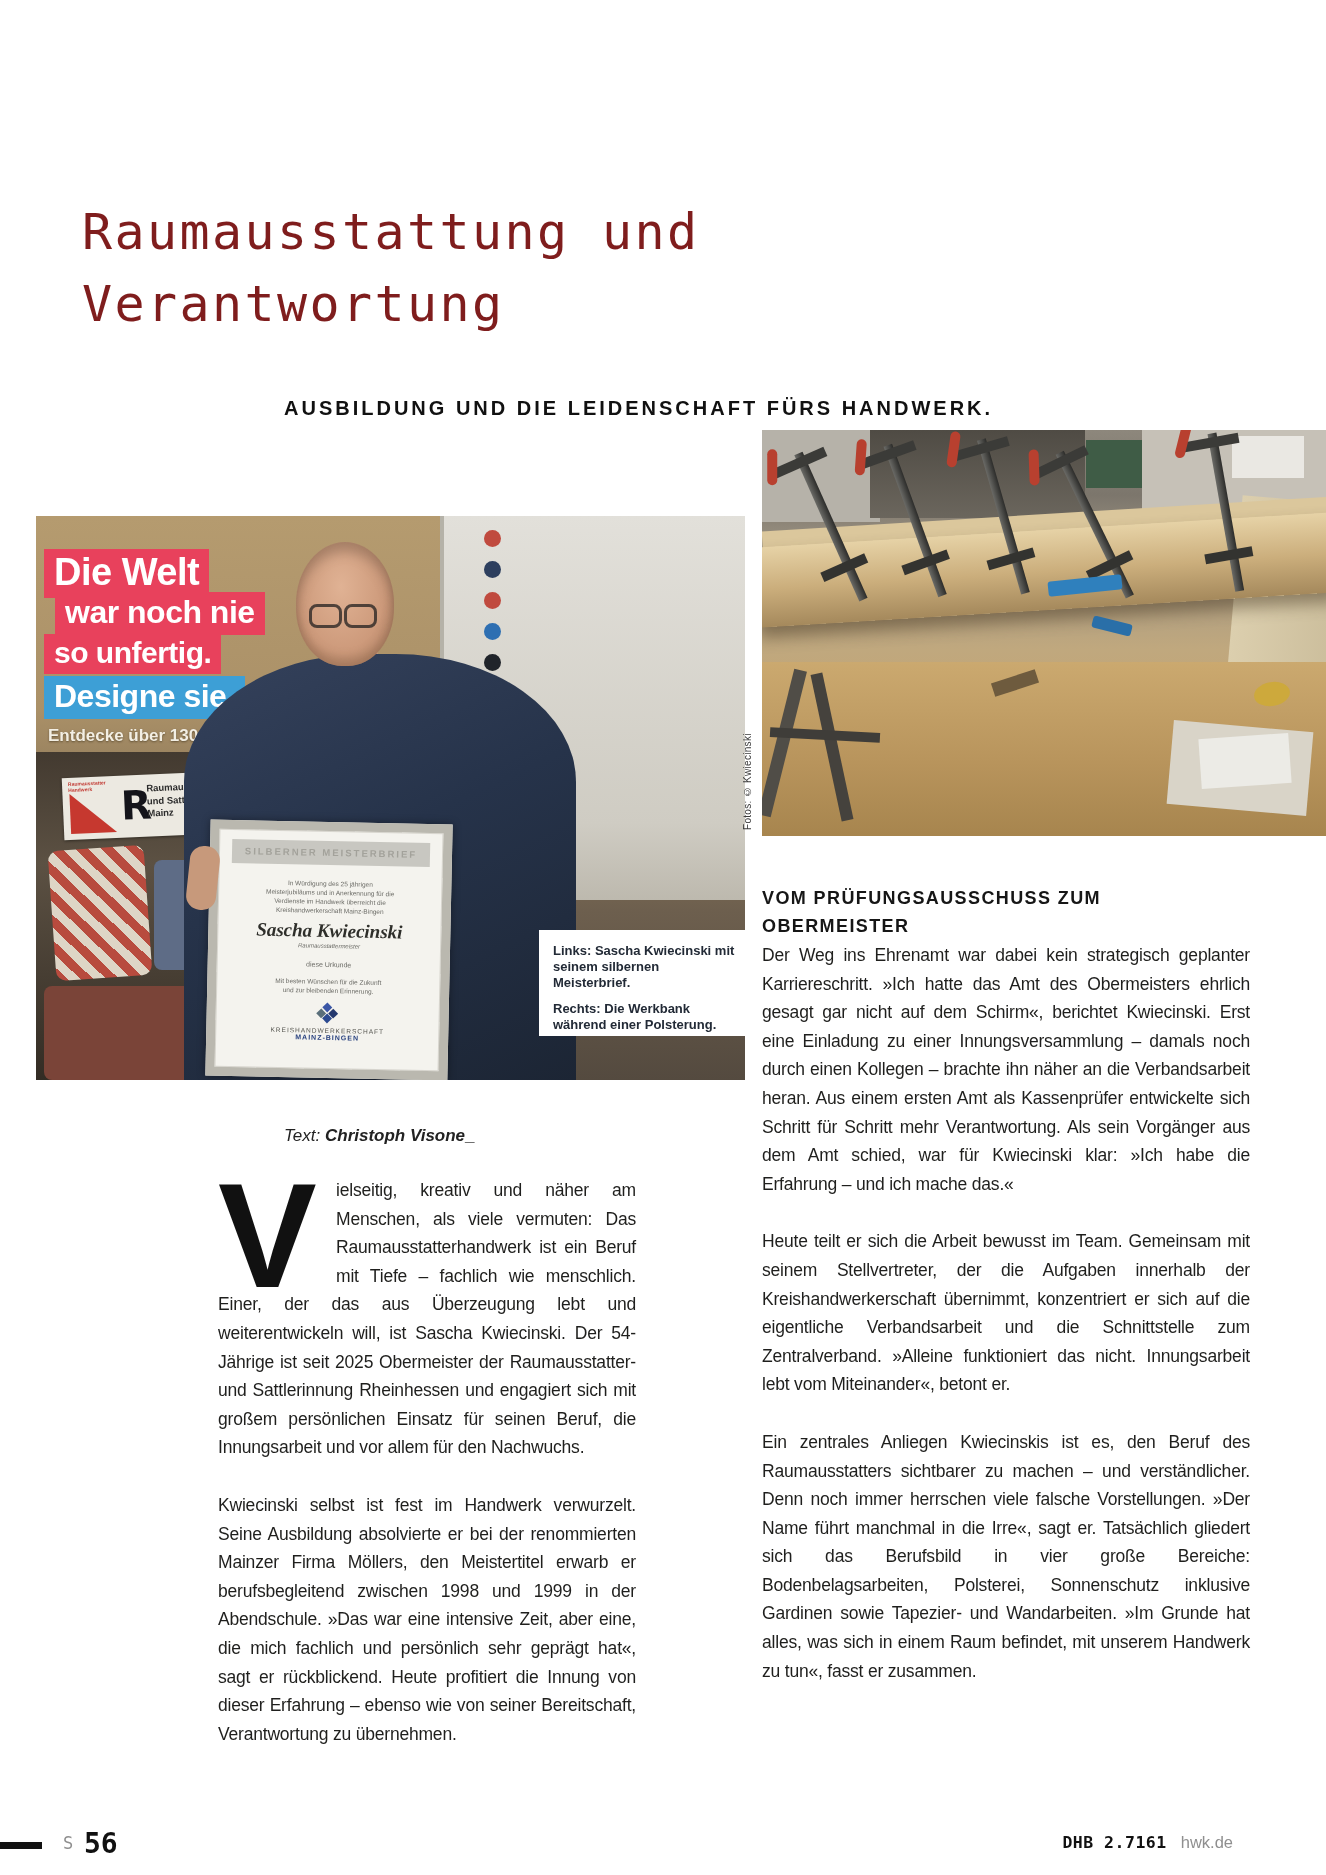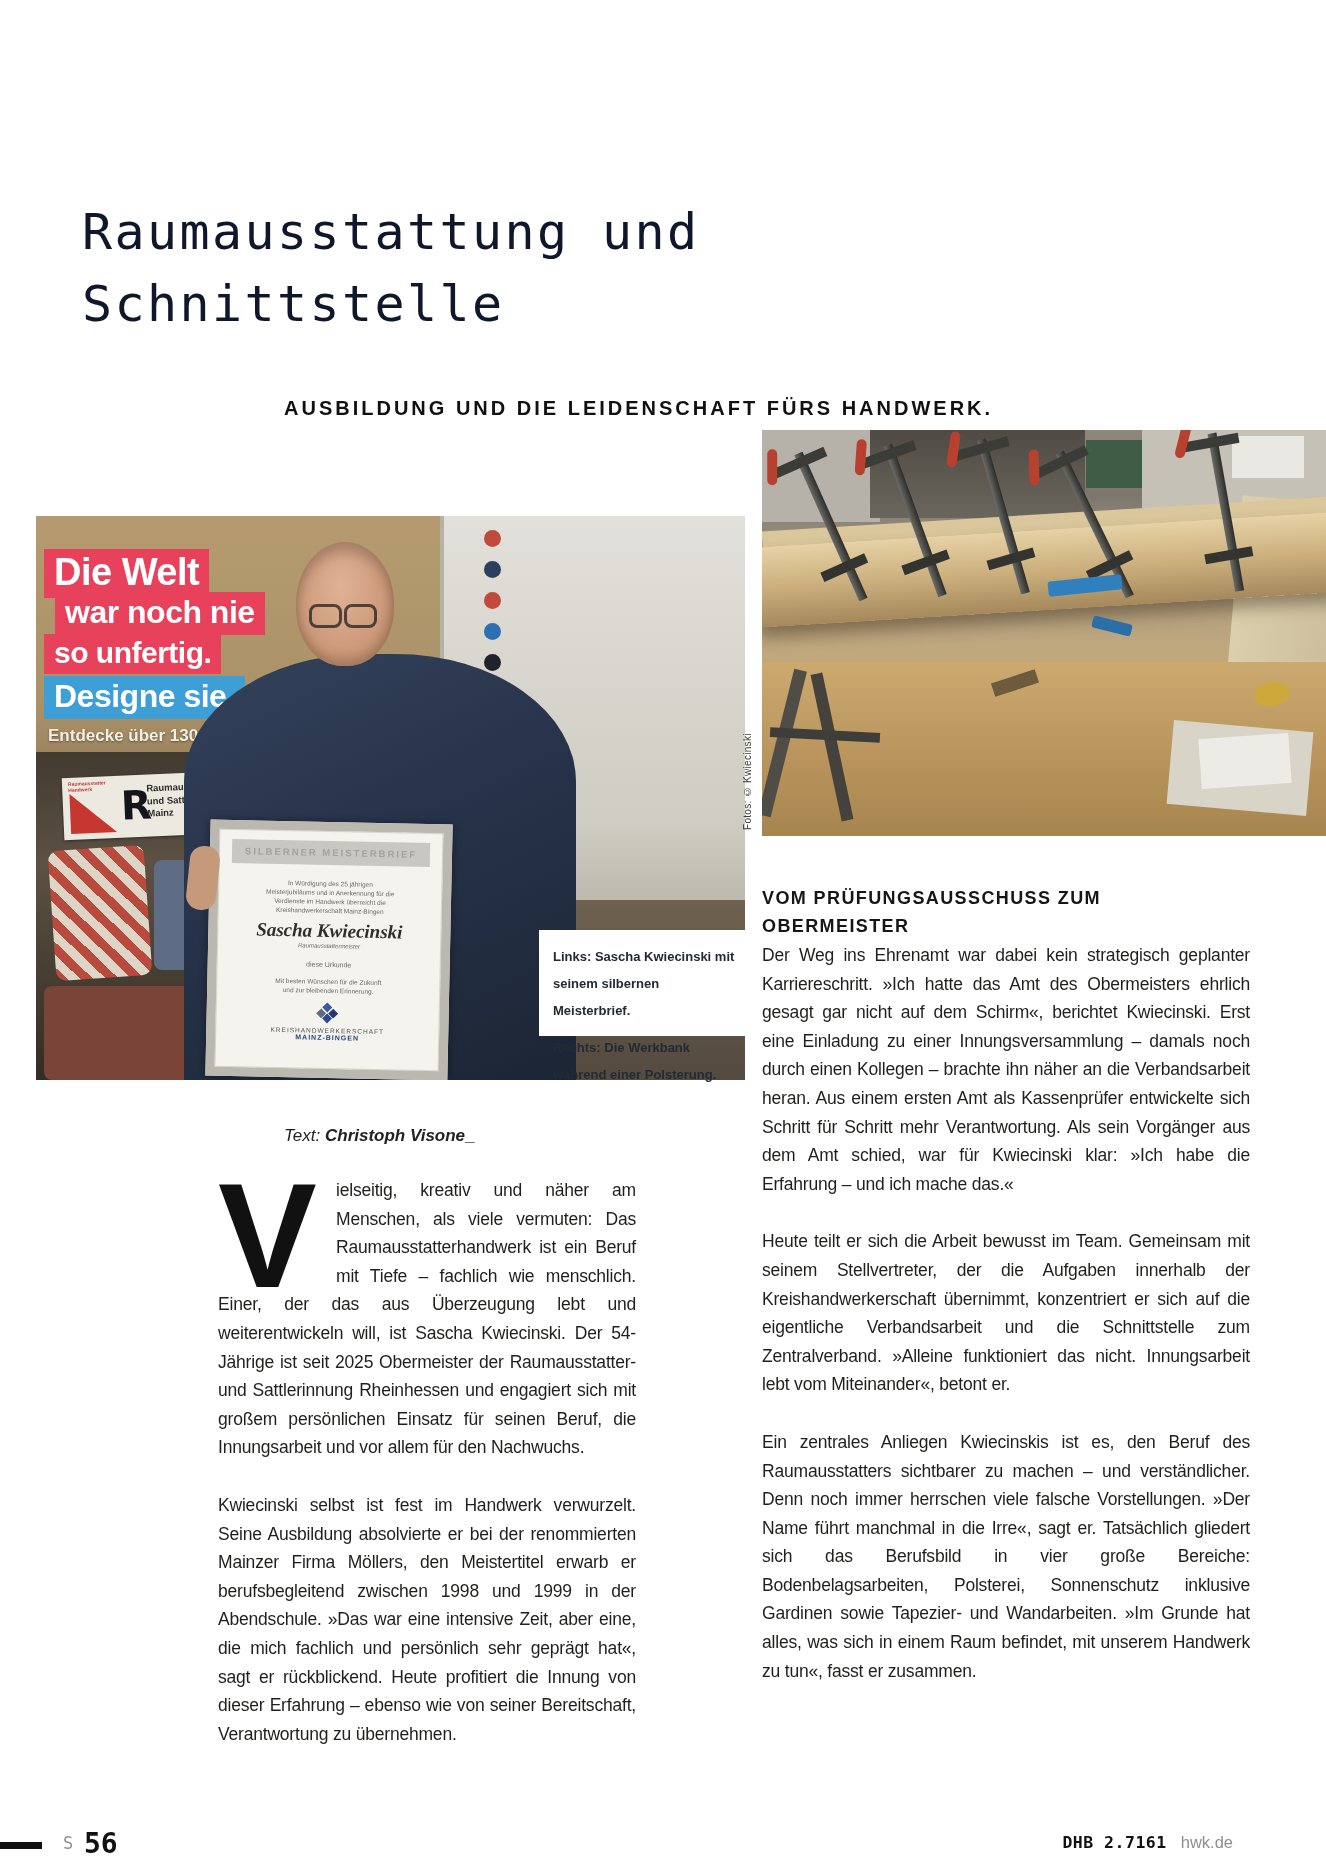--- a/index.html
+++ b/index.html
@@ -2,21 +2,21 @@
 <html lang="de"><head>
 <meta charset="utf-8">
 <style>
   html,body { margin:0; padding:0; background:#ffffff; }
   .page { position:relative; width:1326px; height:1875px; background:#ffffff; overflow:hidden;
           font-family:"Liberation Sans", sans-serif; color:#1d1d1b; }
 
   
   .title { position:absolute; left:82px; top:196px; margin:0;
            font-family:"DejaVu Sans Mono", monospace; font-weight:500;
-           font-size:50px; line-height:72px; letter-spacing:2.4px; color:#0f172a; }
+           font-size:50px; line-height:72px; letter-spacing:2.4px; color:#7f1d1d; }
   .subtitle { position:absolute; left:284px; top:388px;
               font-weight:bold; font-size:20px; line-height:41px; letter-spacing:3px; color:#111; }
 
   
   .photo-left { position:absolute; left:36px; top:516px; width:709px; height:564px; overflow:hidden;
                 background:linear-gradient(180deg,#b59b6f 0%,#ab9168 34%,#8a7658 52%,#6d5f4e 70%,#544a3f 100%); }
   .photo-left > div { position:absolute; }
   .whiteboard { left:404px; top:0; width:305px; height:384px;
                 background:linear-gradient(180deg,#e2e0da,#cfccc3 80%,#bdb9ae); border-left:4px solid #b5b2a8; }
   .dot { position:absolute; left:40px; width:17px; height:17px; border-radius:50%; }
@@ -105,21 +105,21 @@
   .paper2 { left:438px; top:306px; width:90px; height:50px; background:#ecebe6; transform:rotate(-4deg); z-index:5; }
   .tape { left:492px; top:252px; width:36px; height:24px; background:#cda93c; border-radius:50%; transform:rotate(-10deg); z-index:5; }
   .scrap { left:230px; top:246px; width:46px; height:14px; background:#6e5b3e; transform:rotate(-18deg); z-index:4; }
 
   
   .credit { position:absolute; left:742px; top:724px; height:106px;
             writing-mode:vertical-rl; transform:rotate(180deg);
             font-size:10px; color:#3a3a3a; letter-spacing:.3px; }
   .caption { position:absolute; left:539px; top:930px; width:206px; height:106px; background:#fff;
              box-sizing:border-box; padding:13px 8px 0 14px; z-index:9;
-             font-size:13px; font-weight:bold; line-height:27px; color:#222a36; }
+             font-size:13px; font-weight:bold; line-height:16px; color:#222a36; }
   .caption p { margin:0 0 10px; }
   .byline { position:absolute; left:284px; top:1126px; font-size:17px; font-style:italic; color:#222; }
   .byline .byline-author { font-weight:bold; }
   .byline .byline-mark { font-weight:bold; font-style:normal; }
 
   
   .col { position:absolute; }
   .col-left { left:218px; top:1176px; width:418px; }
   .col-right { left:762px; top:884px; width:488px; }
   .para { margin:0 0 29px; font-size:17.5px; line-height:28.6px; text-align:justify;
@@ -138,21 +138,21 @@
            font-family:"DejaVu Sans Mono", monospace; color:#111; }
   .footer-right { position:absolute; right:93px; top:1833px; font-size:16.5px; }
   .footer-right .issue { font-family:"DejaVu Sans Mono", monospace; font-weight:bold; color:#111; letter-spacing:.5px; }
   .footer-right .site { color:#8f8f8f; margin-left:14px; }
 </style>
 </head>
 <body>
 
 <div class="page">
 
-  <h1 class="title"><span>Raumausstattung und</span><br><span>Schnittstelle</span></h1>
+  <h1 class="title"><span>Raumausstattung und</span><br><span>Verantwortung</span></h1>
 
   <div class="subtitle">
     <div>AUSBILDUNG UND DIE LEIDENSCHAFT FÜRS HANDWERK.</div>
   </div>
 
   <div class="photo-left">
     <div class="whiteboard">
       <span class="dot" style="top:14px;background:#c04a3e"></span>
       <span class="dot" style="top:45px;background:#2d3f5e"></span>
       <span class="dot" style="top:76px;background:#c04a3e"></span>

